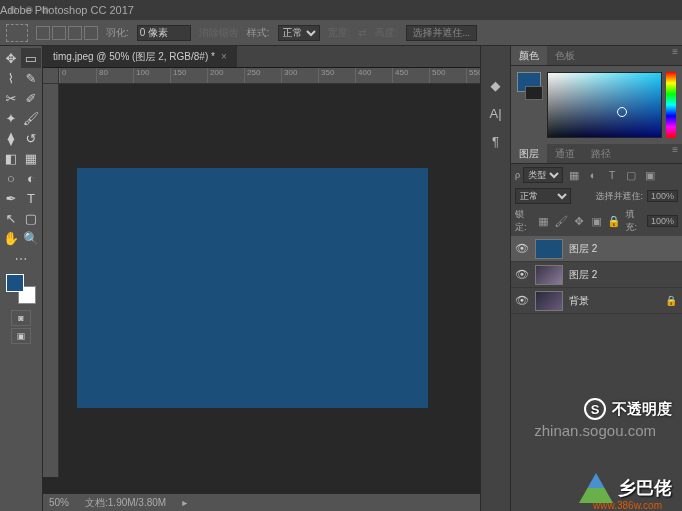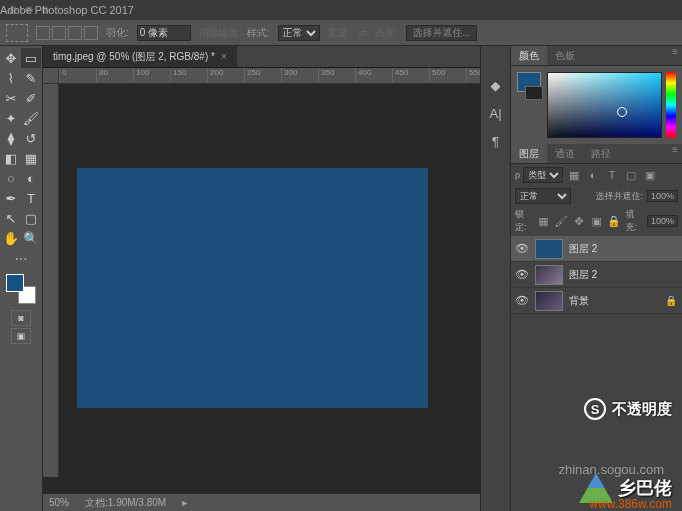--- a/index.html
+++ b/index.html
@@ -83,25 +83,25 @@
 .layer-eye { width: 14px; font-size: 11px; color: #ccc; }
 .layer-thumb { width: 28px; height: 20px; border: 1px solid #777; background: #1b4f7a; }
 .layer-thumb.img1 { background: linear-gradient(135deg, #3a3444, #8a7a99); }
 .layer-thumb.img2 { background: linear-gradient(135deg, #2a2a3a, #6a5a7a); }
 .layer-name { font-size: 10px; color: #ddd; text-align: right; }
 .layer-lock { margin-left: auto; font-size: 10px; color: #aaa; }
 
 
 .watermark1 { position: absolute; right: 10px; top: 398px; display: flex; align-items: center; gap: 6px; color: #fff; font-size: 15px; font-weight: bold; text-shadow: 0 0 3px #000; z-index: 50; }
 .wm-dot { width: 22px; height: 22px; border: 2px solid #fff; border-radius: 50%; display: flex; align-items: center; justify-content: center; font-size: 13px; }
-.watermark-url { position: absolute; right: 18px; top: 422px; font-size: 13px; color: #999; z-index: 50; margin-top: 40px; }
+.watermark-url { position: absolute; right: 26px; top: 422px; font-size: 15px; color: #999; z-index: 50; }
 .watermark2 { position: absolute; right: 10px; bottom: 8px; display: flex; align-items: center; gap: 5px; z-index: 50; }
 .wm2-logo { width: 34px; height: 30px; background: linear-gradient(to bottom, #4a90d0 50%, #6ab04a 50%); clip-path: polygon(50% 0, 100% 100%, 0 100%); position: relative; }
 .wm2-text { font-size: 18px; font-weight: bold; color: #fff; text-shadow: 1px 1px 2px #000; }
-.wm2-url { position: absolute; right: 10px; bottom: 0px; font-size: 12px; color: #e05a00; z-index: 50; }
+.wm2-url { position: absolute; right: 20px; bottom: 0px; font-size: 10px; color: #e05a00; z-index: 50; }
 </style>
 </head>
 <body>
 
 <div class="titlebar">
   <div class="traffic-lights">
     <div class="light red"></div>
     <div class="light yel"></div>
     <div class="light grn"></div>
   </div>

